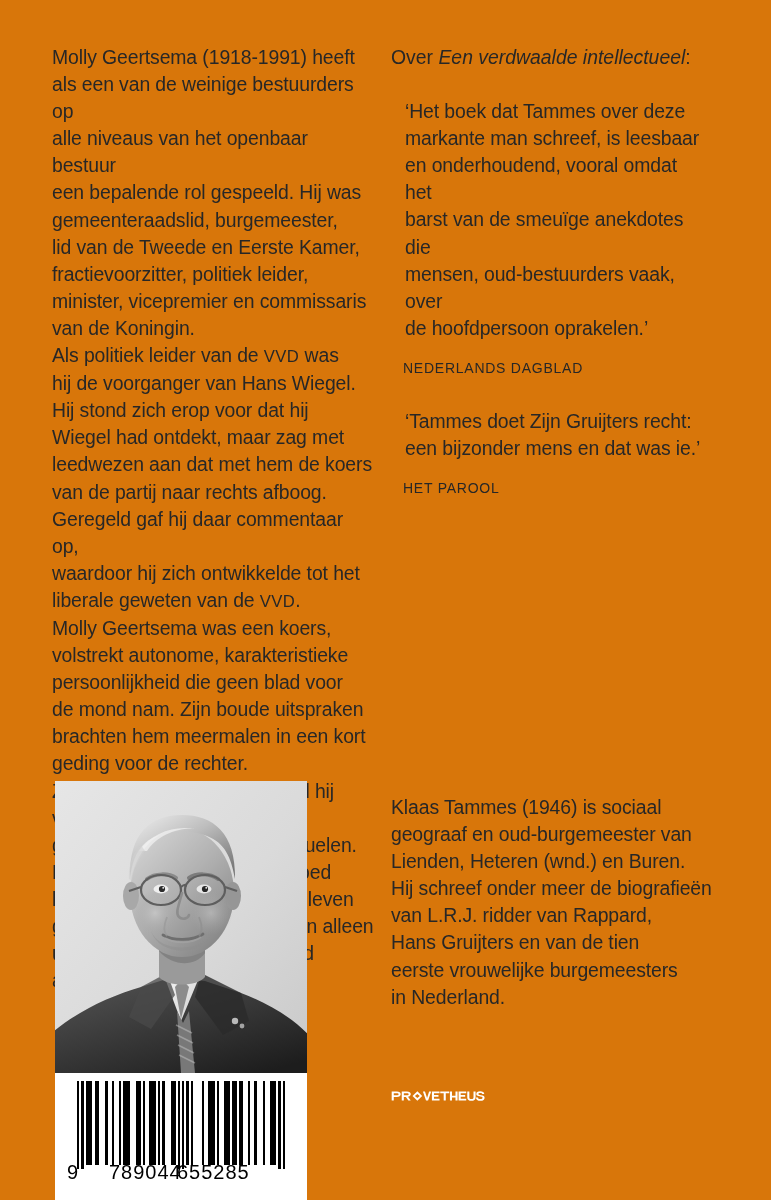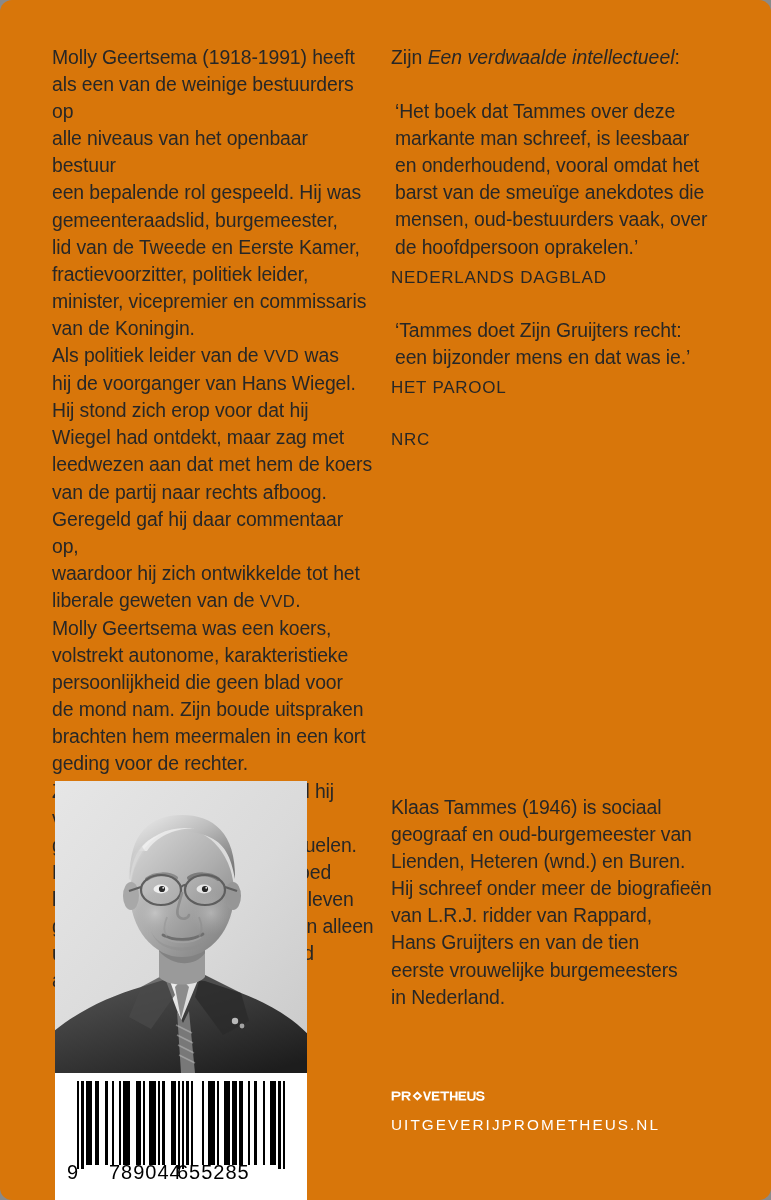--- a/index.html
+++ b/index.html
@@ -9,21 +9,20 @@
     background: #8a8a8a;
   }
   #cover {
     position: relative;
     width: 771px;
     height: 1200px;
     background: #d8760a;
     overflow: hidden;
     font-family: "Liberation Sans", "DejaVu Sans", sans-serif;
     color: #262626;
-    border-radius: 12px;
     -webkit-font-smoothing: antialiased;
   }
 
   
   .col-left {
     position: absolute;
     left: 52px;
     top: 44px;
     width: 322px;
   }
@@ -60,29 +59,29 @@
   }
 
   .quote {
     margin: 0 0 27px 0;
   }
   .quote .qtext {
     font-size: 19.4px;
     line-height: 27.1px;
     letter-spacing: -0.1px;
     color: #272727;
-    margin: 4px;
+    margin: 14px;
     white-space: pre-line;
   }
   .quote .source {
-    font-size: 17px;
+    font-size: 14px;
     line-height: 25px;
     letter-spacing: 0.75px;
     color: #272727;
-    margin: 0;
+    margin: 12px;
   }
 
   
   .bio {
     position: absolute;
     left: 391px;
     top: 794px;
     width: 330px;
   }
 
@@ -196,40 +195,39 @@
 gelijke rechten van homoseksuelen.
 Dat wereldje leerde hij heel goed
 kennen. Aan het eind van zijn leven
 gaf hij toe dat hij zich meer dan alleen
 uit belangstelling tot die wereld
 aangetrokken voelde.</p>
   </div>
 
   <div class="col-right">
 
-    <p class="over-line"><span>Zijn </span><i>Een verdwaalde intellectueel</i><span>:</span></p>
+    <p class="over-line"><span>Over </span><i>Een verdwaalde intellectueel</i><span>:</span></p>
 
     <div class="quote">
       <p class="qtext">‘Het boek dat Tammes over deze
 markante man schreef, is leesbaar
 en onderhoudend, vooral omdat het
 barst van de smeuïge anekdotes die
 mensen, oud-bestuurders vaak, over
 de hoofdpersoon oprakelen.’</p>
       <p class="source">NEDERLANDS DAGBLAD</p>
     </div>
 
     <div class="quote">
       <p class="qtext">‘Tammes doet Zijn Gruijters recht:
 een bijzonder mens en dat was ie.’</p>
       <p class="source">HET PAROOL</p>
     </div>
 
     <div class="quote">
-      <p class="source">NRC</p>
     </div>
   </div>
 
   <div class="bio">
     <p class="body-text">Klaas Tammes (1946) is sociaal
 geograaf en oud-burgemeester van
 Lienden, Heteren (wnd.) en Buren.
 Hij schreef onder meer de biografieën
 van L.R.J. ridder van Rappard,
 Hans Gruijters en van de tien
@@ -412,16 +410,15 @@
 
         <path d="M170 2 L170 28 L176 28 L176 19 L186 19 L186 28 L192 28 L192 2 L186 2 L186 14 L176 14 L176 2 Z"></path>
 
         <path d="M195 2 L195 28 L217 28 L217 23 L201 23 L201 17 L214 17 L214 12 L201 12 L201 7 L217 7 L217 2 Z"></path>
 
         <path d="M220 2 L220 19 C220 25 225 29 232 29 C239 29 244 25 244 19 L244 2 L238 2 L238 19 C238 22 236 24 232 24 C228 24 226 22 226 19 L226 2 Z"></path>
 
         <path d="M269 9 C269 4 264 1 257 1 C250 1 246 4 246 9 C246 13 249 15 256 16 L260 17 C263 17 264 18 264 20 C264 22 262 24 258 24 C253 24 251 22 251 19 L245 19 C245 25 250 29 258 29 C266 29 270 25 270 20 C270 16 267 14 260 13 L256 12 C253 11 252 10 252 9 C252 7 254 6 257 6 C261 6 263 7 263 9 Z"></path>
       </g>
     </svg>
-    <div class="pub-url">UITGEVERIJPROMETHEUS.NL</div>
   </div>
 
 </div>
 
 </body></html>

